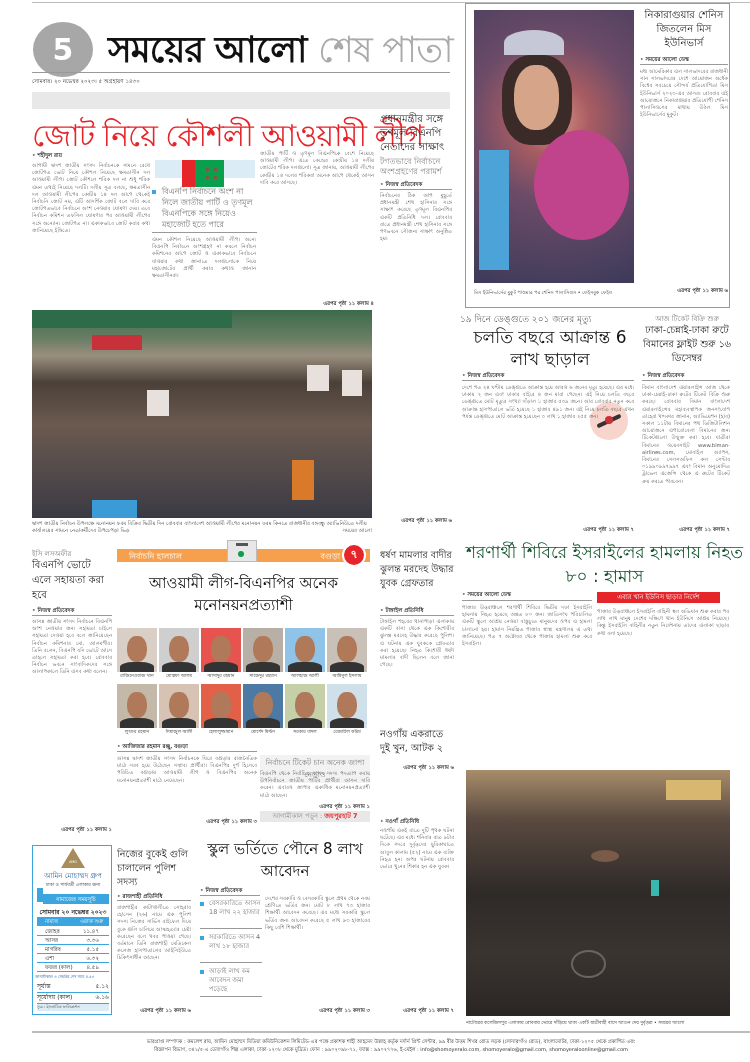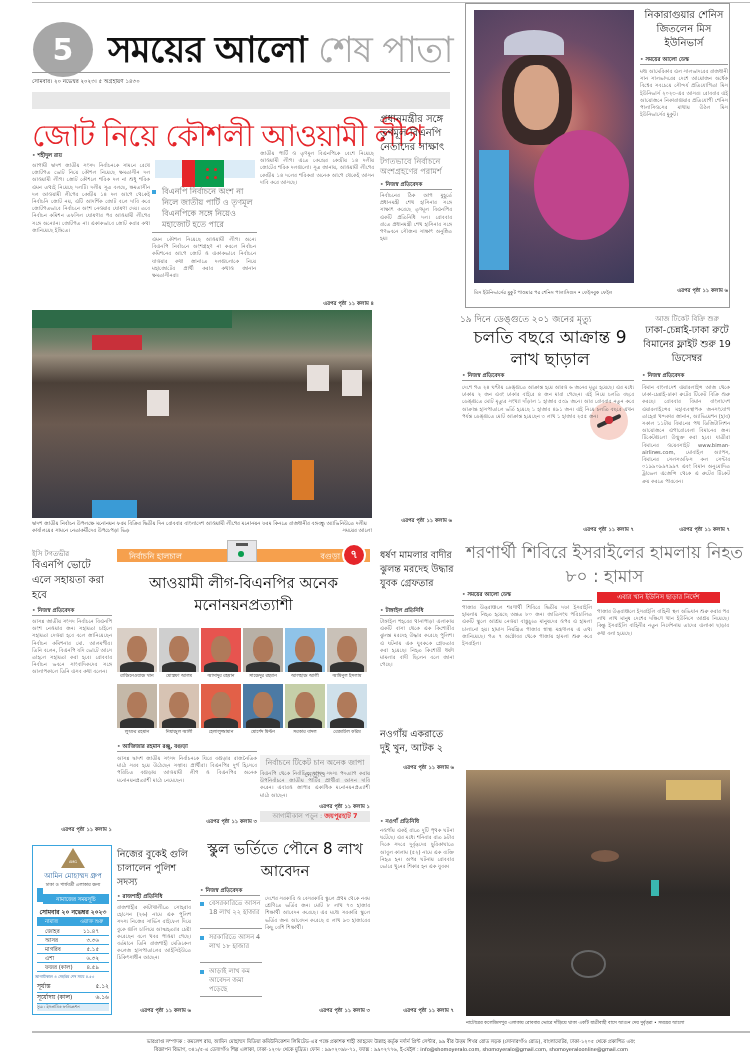--- a/index.html
+++ b/index.html
@@ -89,38 +89,38 @@
 <div class="abs byline" style="left:640px;top:56px">সময়ের আলো ডেস্ক</div>
 <div class="abs rule" style="left:640px;top:64px;width:88px"></div>
 <div class="abs txt" style="left:640px;top:68px;width:88px;height:217px">মধ্য আমেরিকার এল সালভাদরের রাজধানী সান সালভাদরের দেশে আয়োজন অর্ধেক বিশ্বের সবচেয়ে সৌন্দর্য প্রতিযোগিতা মিস ইউনিভার্স ২০২৩-এর আসর। রোববার এই আয়োজনে নিকারাগুয়ার প্রতিযোগী শেনিস পালাসিওসের মাথায় উঠল মিস ইউনিভার্সের মুকুট।</div>
 <div class="abs cont" style="left:640px;top:287px;width:88px">এরপর পৃষ্ঠা ১১ কলাম ৬</div>
 <div class="abs caption" style="left:474px;top:289px;width:160px;font-size:4.8px">
   <span>মিস ইউনিভার্সের মুকুট পাওয়ার পর শেনিস পালাসিওস</span> •
   <span>ফেইসবুক ফেইল</span>
 </div>
 
 <div class="abs" style="left:460px;top:312px;width:175px;font-size:9px;color:#666">১৯ দিনে ডেঙ্গুতে ২০১ জনের মৃত্যু</div>
-<div class="abs" style="left:470px;top:326px;width:160px;font-size:17px;line-height:22px;text-align:center;color:#111">চলতি বছরে আক্রান্ত 9 লাখ ছাড়াল</div>
+<div class="abs" style="left:470px;top:326px;width:160px;font-size:17px;line-height:22px;text-align:center;color:#111">চলতি বছরে আক্রান্ত 6 লাখ ছাড়াল</div>
 <div class="abs byline" style="left:462px;top:372px">নিজস্ব প্রতিবেদক</div>
 <div class="abs rule" style="left:462px;top:380px;width:172px"></div>
 <div class="abs" style="left:590px;top:402px;width:38px;height:38px;border-radius:50%;background:#f7d4cc">
   <div style="position:absolute;left:6px;top:17px;width:26px;height:4px;background:#333;transform:rotate(-25deg);border-radius:2px"></div>
   <div style="position:absolute;left:15px;top:14px;width:8px;height:8px;background:#c8303a;border-radius:50%"></div>
 </div>
 <div class="abs txt" style="left:462px;top:384px;width:172px;height:140px;shape-outside:circle()">দেশে গত ২৪ ঘণ্টায় ডেঙ্গুতে আক্রান্ত হয়ে আরও ৬ জনের মৃত্যু হয়েছে। এর মধ্যে ঢাকায় ২ জন এবং ঢাকার বাইরে ৪ জন মারা গেছেন। এই নিয়ে চলতি বছরে ডেঙ্গুতে মোট মৃত্যুর সংখ্যা দাঁড়াল ১ হাজার ৫৩৯ জনে। আর রোববার নতুন করে আক্রান্ত হাসপাতালে ভর্তি হয়েছে ১ হাজার ৪৯১ জন। এই নিয়ে চলতি বছরে এখন পর্যন্ত ডেঙ্গুতে মোট আক্রান্ত হয়েছেন ৩ লাখ ১ হাজার ২৫৫ জন।</div>
 <div class="abs cont" style="left:560px;top:526px;width:74px">এরপর পৃষ্ঠা ১১ কলাম ৭</div>
 
 <div class="abs" style="left:642px;top:313px;width:90px;font-size:7px;text-align:center;color:#777">আজ টিকেট বিক্রি শুরু</div>
-<div class="abs" style="left:642px;top:323px;width:90px;font-size:9.5px;line-height:14px;text-align:center;color:#222">ঢাকা-চেন্নাই-ঢাকা রুটে বিমানের ফ্লাইট শুরু 19 ডিসেম্বর</div>
+<div class="abs" style="left:642px;top:323px;width:90px;font-size:9.5px;line-height:14px;text-align:center;color:#222">ঢাকা-চেন্নাই-ঢাকা রুটে বিমানের ফ্লাইট শুরু ১৬ ডিসেম্বর</div>
 <div class="abs byline" style="left:642px;top:372px">নিজস্ব প্রতিবেদক</div>
 <div class="abs rule" style="left:642px;top:380px;width:88px"></div>
 <div class="abs txt" style="left:642px;top:384px;width:88px;height:140px">বিমান বাংলাদেশ এয়ারলাইন্স আজ থেকে ঢাকা-চেন্নাই-ঢাকা রুটের টিকেট বিক্রি শুরু করছে। রোববার বিমান বাংলাদেশ এয়ারলাইন্সের মহাব্যবস্থাপক জনসংযোগ তাহেরা খন্দকার জানান, অ্যাভিয়েশন (হাব) সকাল ১১টায় বিমানের পথ ডিজিটালিশন আয়োজনে এগারোবেলা বিমানের জন্য টিকেটগুলো উন্মুক্ত করা হবে। যাত্রীরা বিমানের ওয়েবসাইট www.biman-airlines.com, মোবাইল অ্যাপস, বিমানের সেলসঅফিস কল সেন্টার ০১৯৯০৯৯৭৯৯৭ এবং বিমান অনুমোদিত ট্রাভেল এজেন্সি থেকে এ রুটের টিকেট ক্রয় করতে পারবেন।</div>
 <div class="abs cont" style="left:642px;top:526px;width:88px">এরপর পৃষ্ঠা ১১ কলাম ৭</div>
 
-<div class="abs" style="left:32px;top:548px;font-size:7px;color:#777">ইসি টগতভীর</div>
+<div class="abs" style="left:32px;top:548px;font-size:7px;color:#777">ইসি লসঅফীর</div>
 <div class="abs" style="left:32px;top:557px;width:80px;font-size:10px;line-height:15px;color:#222">বিএনপি ভোটে এলে সহায়তা করা হবে</div>
 <div class="abs byline" style="left:32px;top:607px">নিজস্ব প্রতিবেদক</div>
 <div class="abs rule" style="left:32px;top:615px;width:80px"></div>
 <div class="abs txt" style="left:32px;top:618px;width:80px;height:205px">আসন্ন জাতীয় সংসদ নির্বাচনে বিএনপি অংশ নেওয়ার জন্য সহায়তা চাইলে সহায়তা দেওয়া হবে বলে জানিয়েছেন নির্বাচন কমিশনার মো. আলমগীর। তিনি বলেন, বিএনপি যদি ভোটে আসে তাহলে সহায়তা করা হবে। রোববার নির্বাচন ভবনে সাংবাদিকদের সঙ্গে আলাপকালে তিনি এসব কথা বলেন।</div>
 <div class="abs cont" style="left:32px;top:826px;width:80px">এরপর পৃষ্ঠা ১১ কলাম ১</div>
 
 <div class="abs" style="left:117px;top:549px;width:253px;height:13px;background:#f6a04d">
   <span style="position:absolute;left:12px;top:1px;font-size:8px;color:#fff">নির্বাচনি হালচাল</span>
   <span style="position:absolute;right:30px;top:1px;font-size:8px;color:#fff">বগুড়া</span>
 </div>
@@ -233,21 +233,21 @@
 <div class="abs byline" style="left:380px;top:607px">টাঙ্গাইল প্রতিনিধি</div>
 <div class="abs rule" style="left:380px;top:615px;width:74px"></div>
 <div class="abs txt" style="left:380px;top:618px;width:74px;height:145px">টাঙ্গাইল শহরের থানাপাড়া এলাকায় একটি বাসা থেকে এক কিশোরীর ঝুলন্ত মরদেহ উদ্ধার করেছে পুলিশ। এ ঘটনায় এক যুবককে গ্রেফতার করা হয়েছে। নিহত কিশোরী ধর্ষণ মামলার বাদী ছিলেন বলে জানা গেছে।</div>
 <div class="abs cont" style="left:380px;top:764px;width:74px">এরপর পৃষ্ঠা ১১ কলাম ৬</div>
 
 <div class="abs" style="left:380px;top:727px;width:74px;font-size:9.5px;line-height:14px;color:#222">নওগাঁয় একরাতে দুই খুন, আটক ২</div>
 <div class="abs byline" style="left:380px;top:818px">নওগাঁ প্রতিনিধি</div>
 <div class="abs txt" style="left:380px;top:827px;width:74px;height:178px">নওগাঁয় একই রাতে দুটি পৃথক ঘটনা ঘটেছে। এর মধ্যে শনিবার রাত ৯টার দিকে সদরে দুর্বৃত্তদের ছুরিকাঘাতে আবুল কালাম (৫২) নামে এক ব্যক্তি নিহত হন। অপর ঘটনায় রোববার ভোরে খুনের শিকার হন এক যুবক।</div>
 <div class="abs cont" style="left:380px;top:1007px;width:74px">এরপর পৃষ্ঠা ১১ কলাম ৭</div>
 
-<div class="abs" style="left:462px;top:540px;width:285px;font-size:17px;line-height:24px;text-align:center;color:#737373">শরণার্থী শিবিরে ইসরাইলের হামলায় নিহত ৮০ : হামাস</div>
+<div class="abs" style="left:462px;top:540px;width:285px;font-size:17px;line-height:24px;text-align:center;color:#14532d">শরণার্থী শিবিরে ইসরাইলের হামলায় নিহত ৮০ : হামাস</div>
 <div class="abs byline" style="left:462px;top:591px">সময়ের আলো ডেস্ক</div>
 <div class="abs rule" style="left:462px;top:600px;width:130px"></div>
 <div class="abs txt" style="left:462px;top:604px;width:130px;height:160px">গাজার উত্তরাঞ্চলে শরণার্থী শিবিরে দ্বিতীয় দফা ইসরাইলি হামলায় নিহত হয়েছে অন্তত ৮০ জন। জাতিসংঘ পরিচালিত একটি স্কুলে আশ্রয় নেওয়া বাস্তুচ্যুত মানুষদের ওপর এ হামলা চালানো হয়। হামাস নিয়ন্ত্রিত গাজার স্বাস্থ্য মন্ত্রণালয় এ তথ্য জানিয়েছে। গত ৭ অক্টোবর থেকে গাজায় হামলা শুরু করে ইসরাইল।</div>
 <div class="abs" style="left:597px;top:592px;width:123px;height:11px;background:#e5252a;color:#fff;text-align:center;font-size:6.5px;line-height:11px">এবার খান ইউনিস ছাড়ার নির্দেশ</div>
 <div class="abs txt" style="left:597px;top:608px;width:132px;height:155px">গাজার উত্তরাঞ্চলে ইসরাইলি বাহিনী স্থল অভিযান শুরু করার পর লাখ লাখ মানুষ দেশের দক্ষিণে খান ইউনিসে আশ্রয় নিয়েছে। কিন্তু ইসরাইলি বাহিনীর নতুন নির্দেশনায় তাদের এলাকা ছাড়ার কথা বলা হয়েছে।</div>
 
 <div class="abs photo" style="left:466px;top:770px;width:264px;height:246px;background:linear-gradient(180deg,#a88d6a 0%,#5a4a40 20%,#2e2a28 50%,#3a3430 75%,#2a2624 100%)">
   <div style="position:absolute;left:200px;top:10px;width:55px;height:20px;background:#d8b870"></div>
   <div style="position:absolute;left:125px;top:80px;width:28px;height:12px;border-radius:50%;background:#7a5a48"></div>
   <div style="position:absolute;left:105px;top:180px;width:35px;height:28px;border-radius:50%;border:2px solid #666"></div>

